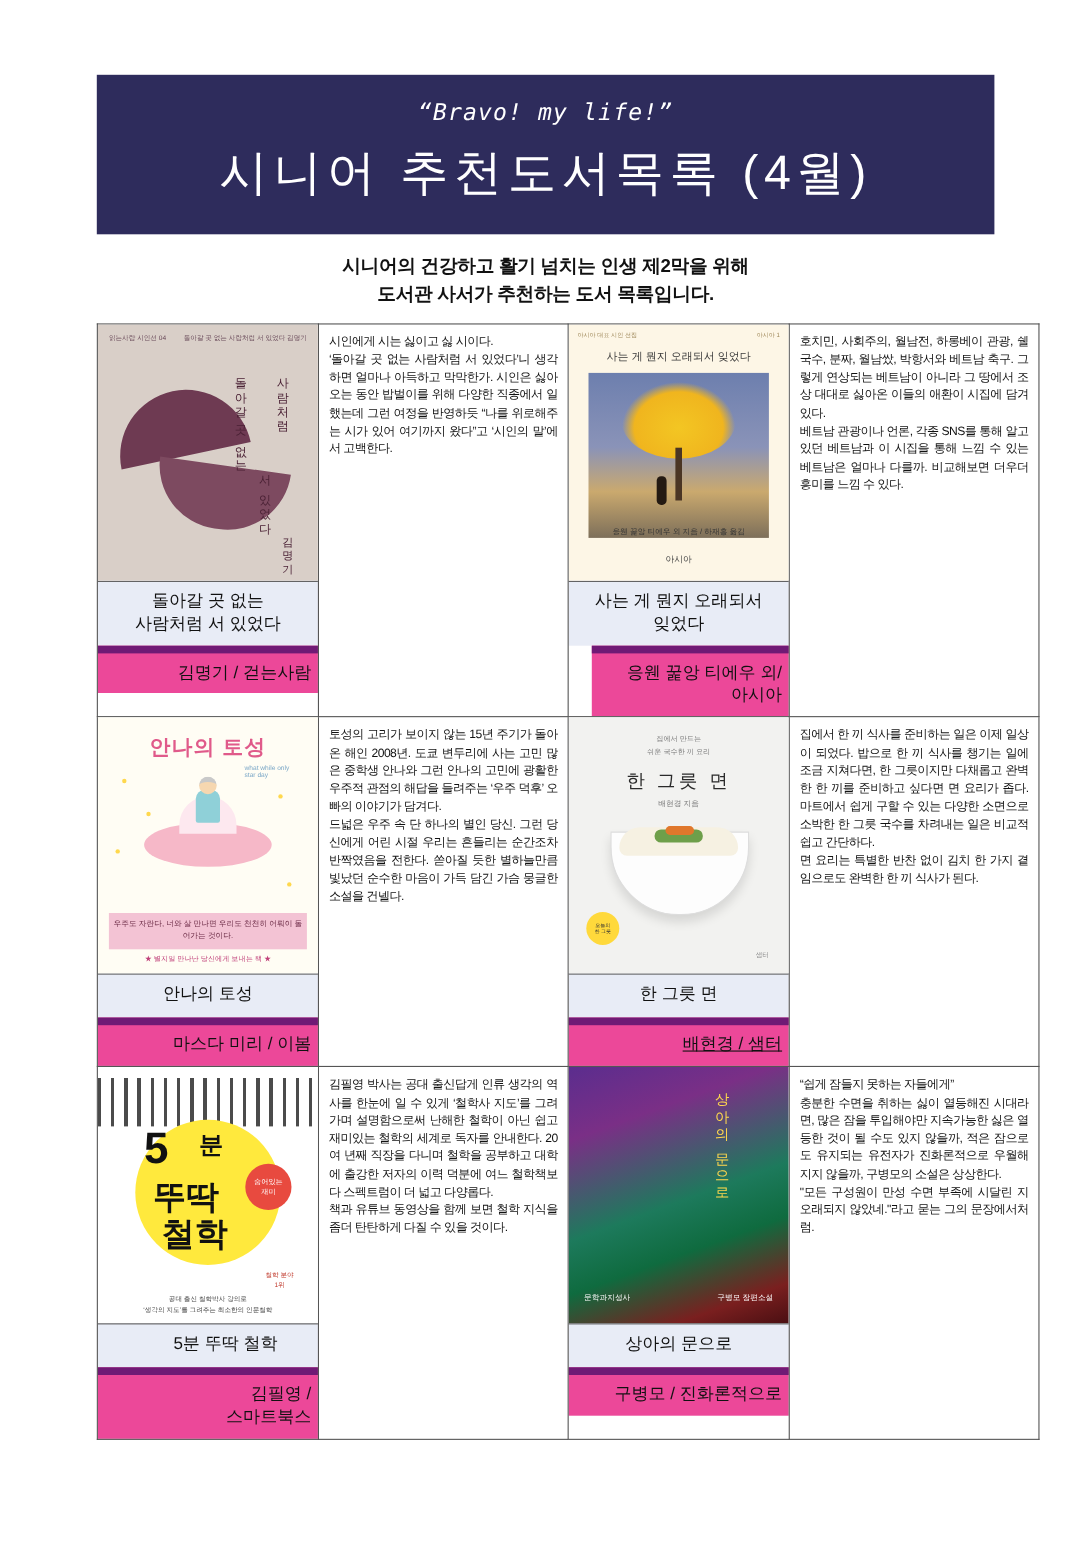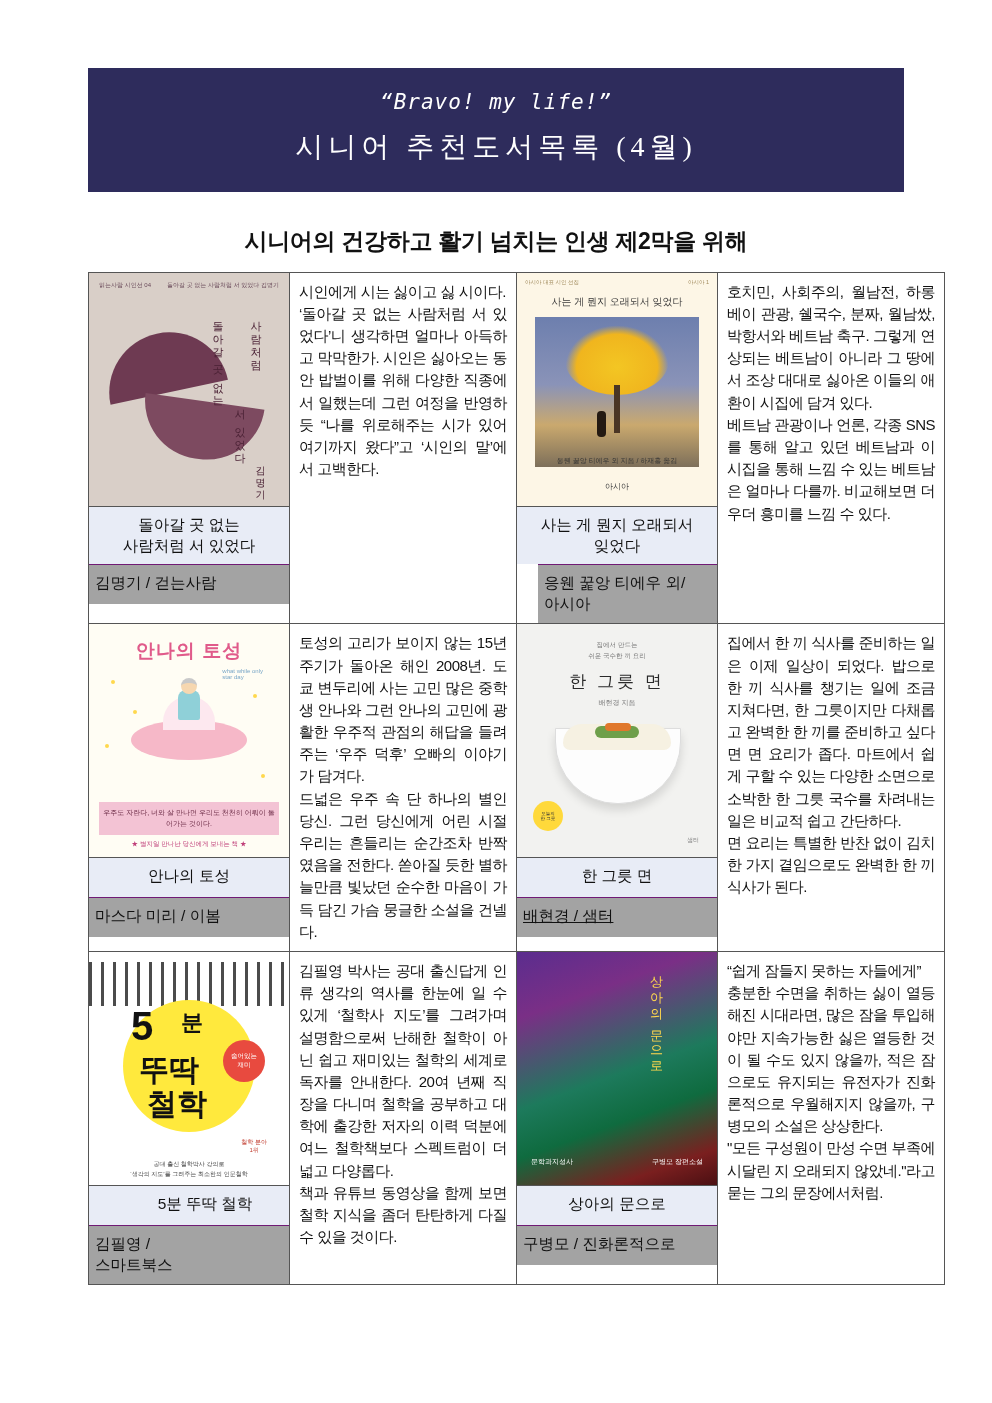--- a/index.html
+++ b/index.html
@@ -27,73 +27,73 @@
     padding: 22px 10px 26px 10px;
   }
   .banner-sub {
     font-family: "DejaVu Sans Mono", monospace;
     font-size: 21px;
     font-style: italic;
     letter-spacing: 1px;
     margin-bottom: 14px;
   }
   .banner-title {
-    font-family: Liberation Serif, serif;
-    font-size: 28px;
+    font-family: Liberation Sans, sans-serif;
+    font-size: 44px;
     letter-spacing: 5px;
   }
   .intro {
     text-align: center;
-    font-size: 23px;
+    font-size: 17px;
     font-weight: bold;
     line-height: 1.55;
-    margin: 32px 0 12px 0;
+    margin: 16px 0 12px 0;
     letter-spacing: -0.3px;
   }
   table.books {
     border-collapse: collapse;
     width: 816px;
     table-layout: fixed;
   }
   table.books td {
     border: 1px solid #555555;
     vertical-align: top;
     padding: 0;
   }
   .cover-cell {
     width: 200px;
     padding: 0 !important;
   }
   .desc-cell {
     width: 208px;
     padding: 8px 9px 8px 9px !important;
-    font-size: 15px;
+    font-size: 11px;
     line-height: 1.48;
     text-align: justify;
     letter-spacing: -0.5px;
   }
   .cover-box {
     height: 233px;
     overflow: hidden;
     position: relative;
   }
   .title-band {
     background: #e8ecf6;
     border-top: 1px solid #555555;
     text-align: center;
     font-size: 15.5px;
     padding: 8px 6px;
     line-height: 1.35;
     min-height: 40px;
     box-sizing: border-box;
   }
   .author-band {
-    background: #a3a3a3;
-    border-top: 1px solid #701a75;
-    text-align: left;
+    background: #ec4899;
+    border-top: 7px solid #701a75;
+    text-align: right;
     font-size: 15.5px;
     padding: 8px 6px;
     line-height: 1.35;
     min-height: 40px;
     box-sizing: border-box;
   }
 
   
   .cv1 { background: #d9cfc8; width: 100%; height: 100%; position: relative; }
   .cv1 .topline { position: absolute; top: 8px; left: 10px; right: 10px; display: flex; justify-content: space-between; font-size: 6px; color: #6a4a5a; }
@@ -165,20 +165,21 @@
 
 <div class="page">
 
   <div class="banner">
     <div class="banner-sub">“Bravo!  my  life!”</div>
     <div class="banner-title">시니어 추천도서목록 (4월)</div>
   </div>
 
   <div class="intro">
     <div>시니어의 건강하고 활기 넘치는 인생 제2막을 위해</div>
+    <div>도서관 사서가 추천하는 도서 목록입니다.</div>
   </div>
 
   <table class="books">
     <tbody>
 
       <tr>
         <td class="cover-cell">
           <div class="cover-box">
             <div class="cv1">
               <div class="topline">

